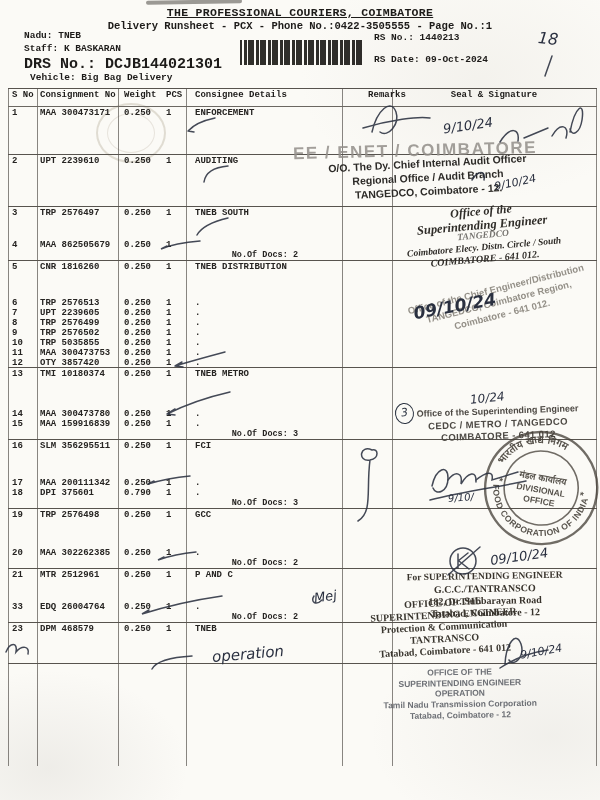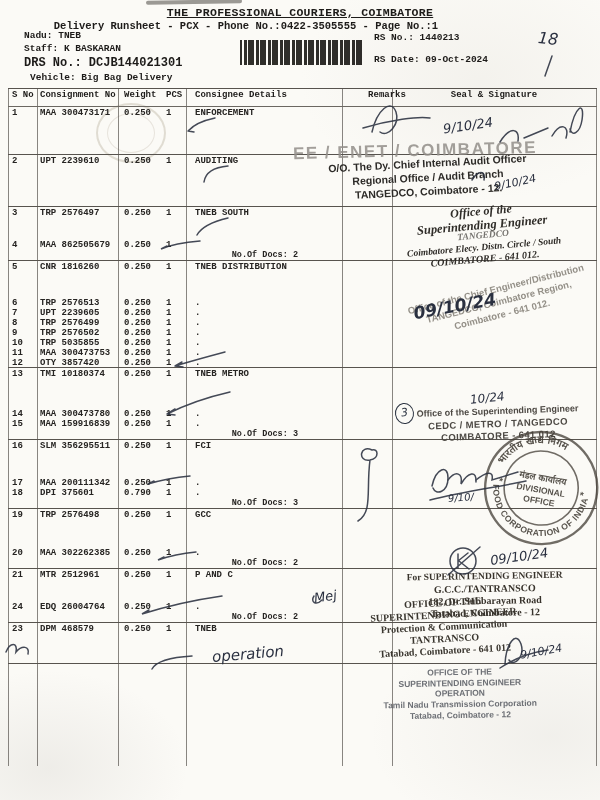--- a/index.html
+++ b/index.html
@@ -3,21 +3,21 @@
 <meta charset="utf-8">
 <style>
   html,body{margin:0;padding:0;background:#e9e7e2;}
   .page{position:relative;width:600px;height:800px;background:#fbfaf6;overflow:hidden;
     font-family:"Liberation Mono","DejaVu Sans Mono",monospace;color:#1d1b19;
     background-image:radial-gradient(ellipse 300px 200px at 80% 10%,rgba(210,205,195,.18),transparent 60%),
       radial-gradient(ellipse 200px 140px at 8% 96%,rgba(160,155,148,.14),transparent 70%),
       radial-gradient(ellipse 260px 160px at 92% 92%,rgba(170,165,158,.12),transparent 70%);}
   .typ{position:absolute;font-weight:bold;white-space:nowrap;}
   .hdr-title{top:6px;left:0;width:600px;text-align:center;font-size:11.5px;letter-spacing:.3px;text-decoration:underline;}
-  .hdr-sub{top:20px;left:0;width:492px;text-align:center;font-size:10.5px;}
+  .hdr-sub{top:20px;left:0;width:492px;text-align:right;font-size:10.5px;}
   .info{font-size:9.5px;}
   .smudge-top{position:absolute;left:146px;top:0;width:96px;height:4px;background:rgba(60,55,50,.5);border-radius:2px;transform:rotate(-1deg);}
   .barcode{position:absolute;left:240px;top:40px;width:124px;height:25px;opacity:.88;
     background-color:transparent;
     background-image:repeating-linear-gradient(90deg,#14120f 0 2px,transparent 2px 4px),
       repeating-linear-gradient(90deg,#14120f 0 1px,transparent 1px 6px),
       repeating-linear-gradient(90deg,transparent 0 9px,#14120f 9px 12px);}
   
   .tbl{position:absolute;left:8px;top:88px;width:589px;height:678px;border-radius:27px;}
   .vline{position:absolute;top:0;bottom:0;width:1px;background:#57534e;opacity:.7;}
@@ -81,21 +81,21 @@
 <body>
 
 <div class="page">
 
   <div class="smudge-top"></div>
 
   <div class="typ hdr-title">THE PROFESSIONAL COURIERS, COIMBATORE</div>
   <div class="typ hdr-sub">Delivery Runsheet - PCX - Phone No.:0422-3505555 - Page No.:1</div>
   <div class="typ info" style="left:24px;top:30px;">Nadu: TNEB</div>
   <div class="typ info" style="left:24px;top:43px;">Staff: K BASKARAN</div>
-  <div class="typ info" style="left:24px;top:56px;font-size:12px;">DRS No.: DCJB144021301</div>
+  <div class="typ info" style="left:24px;top:56px;font-size:15px;">DRS No.: DCJB144021301</div>
   <div class="typ info" style="left:30px;top:72px;">Vehicle: Big Bag Delivery</div>
   <div class="barcode"></div>
   <div class="typ info" style="left:374px;top:32px;">RS No.: 1440213</div>
   <div class="typ info" style="left:374px;top:54px;text-align:center;">RS Date: 09-Oct-2024</div>
   <div class="hw hw-18">18</div>
   <div class="faint-stamp"></div>
 
   <div class="tbl">
     <div class="vline v1"></div>
     <div class="vline v2"></div>
@@ -282,21 +282,21 @@
         </div>
         <div class="group">
           <div class="trow lead" style="margin-bottom: 20px;">
             <span class="cell c1">21</span>
             <span class="cell c2">MTR 2512961</span>
             <span class="cell c3">0.250</span>
             <span class="cell c4">1</span>
             <span class="cell c5">P AND C</span>
           </div>
           <div class="trow sub">
-            <span class="cell c1">24</span>
+            <span class="cell c1">33</span>
             <span class="cell c2">EDQ 26004764</span>
             <span class="cell c3">0.250</span>
             <span class="cell c4">1</span>
             <span class="cell c5">.</span>
           </div>
           <div class="trow docs">
             <span class="cell cdocs">No.Of Docs: 2</span>
           </div>
         </div>
         <div class="group">

